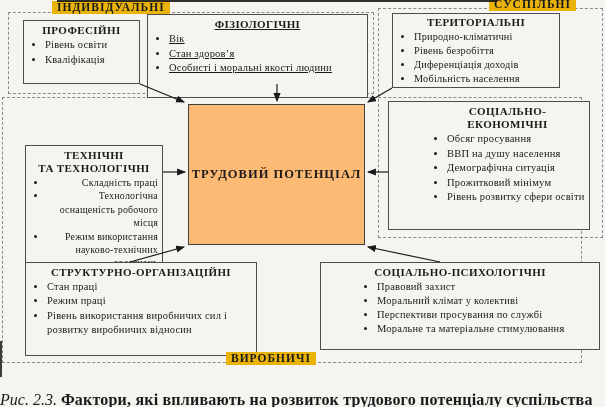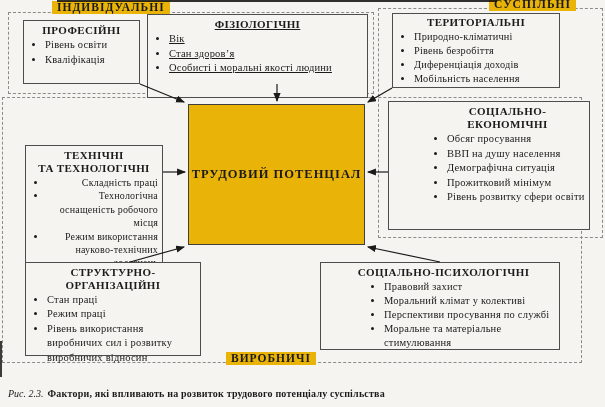--- a/index.html
+++ b/index.html
@@ -35,47 +35,47 @@
   
   #box-professional{left:23px;top:20px;width:117px;height:64px;}
   #box-physiological{left:147px;top:14px;width:221px;height:84px;text-decoration:underline;}
   #box-territorial{left:392px;top:13px;width:168px;height:75px;}
   #box-territorial .box-title{margin-top:2px;}
   #box-territorial li{font-size:10.3px;line-height:14px;}
   #box-socio-economic{left:388px;top:101px;width:202px;height:129px;padding-left:37px;}
   #box-technical{left:25px;top:105px;width:138px;height:174px;margin-top:40px;}
   #box-technical .box-title{white-space:pre-line;}
   #box-technical li{font-size:10px;line-height:13.4px;text-align:right;}
-  #box-structural{left:25px;top:262px;width:176px;height:94px;}
+  #box-structural{left:25px;top:262px;width:232px;height:94px;}
   #box-structural li{line-height:14.4px;}
-  #box-socio-psychological{left:320px;top:262px;width:240px;height:88px;padding-left:7px;}
+  #box-socio-psychological{left:320px;top:262px;width:280px;height:88px;}
   #box-socio-psychological li{line-height:14px;margin-left:35px;}
 
   #group-individual{left:8px;top:12px;width:364px;height:80px;}
   #label-individual{left:26px;top:1px;}
   #group-social{left:378px;top:8px;width:223px;height:228px;}
   #label-social{left:463px;top:-2px;}
   #group-production{left:2px;top:97px;width:578px;height:264px;}
   #label-production{left:200px;top:352px;}
 
   
   #center-box{
     position:absolute;left:188px;top:104px;width:177px;height:141px;
-    background:#eab308;border:1.4px solid #3f3f3f;z-index:2;
+    background:#fdba74;border:1.4px solid #3f3f3f;z-index:2;
     display:flex;align-items:center;justify-content:center;box-sizing:border-box;
   }
   #center-box .center-title{
     font-weight:bold;font-size:12.5px;letter-spacing:1px;text-align:center;
   }
 
   
   #arrows{position:absolute;left:0;top:0;z-index:4;pointer-events:none;}
 
   
-  #caption{position:absolute;left:8px;top:376px;font-size:10px;line-height:15px;z-index:3;}
+  #caption{position:absolute;left:0;top:376px;font-size:16px;line-height:15px;z-index:3;}
   #caption .fig-label{font-style:italic;font-weight:normal;margin-right:4px;}
   #caption .fig-text{font-weight:bold;letter-spacing:.2px;}
 
   
   .artifact{position:absolute;background:#0c0c0c;z-index:5;}
   #artifact-top{left:57px;top:0;width:440px;height:2px;opacity:.85;}
   #artifact-left{left:0;top:341px;width:2px;height:36px;opacity:.8;}
 </style>
 </head>
 <body>

